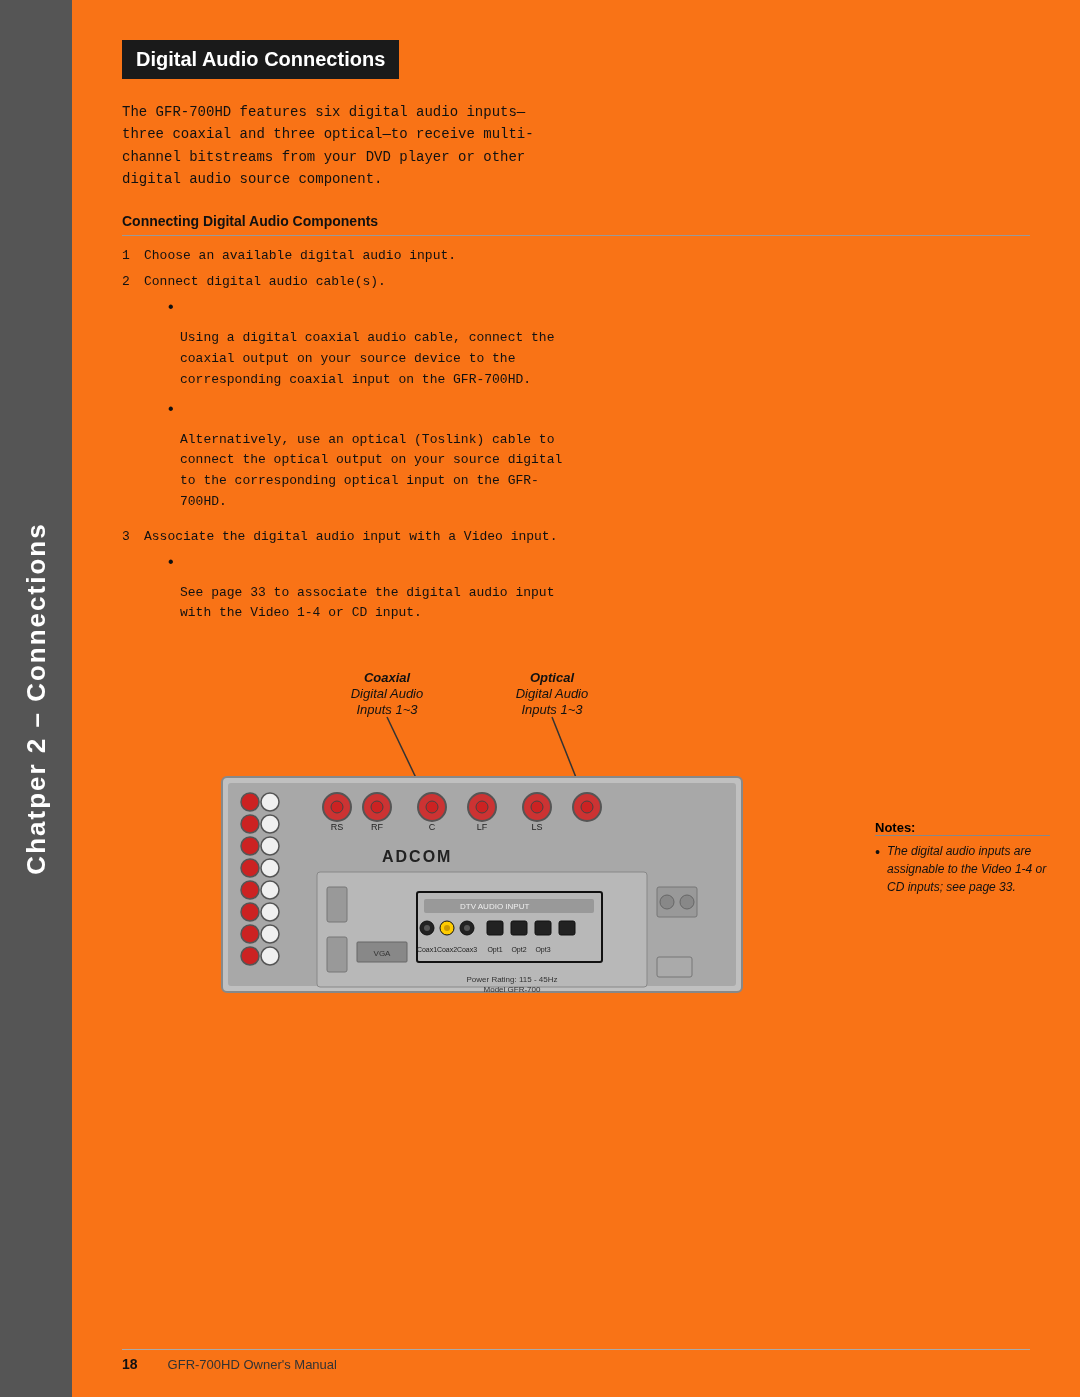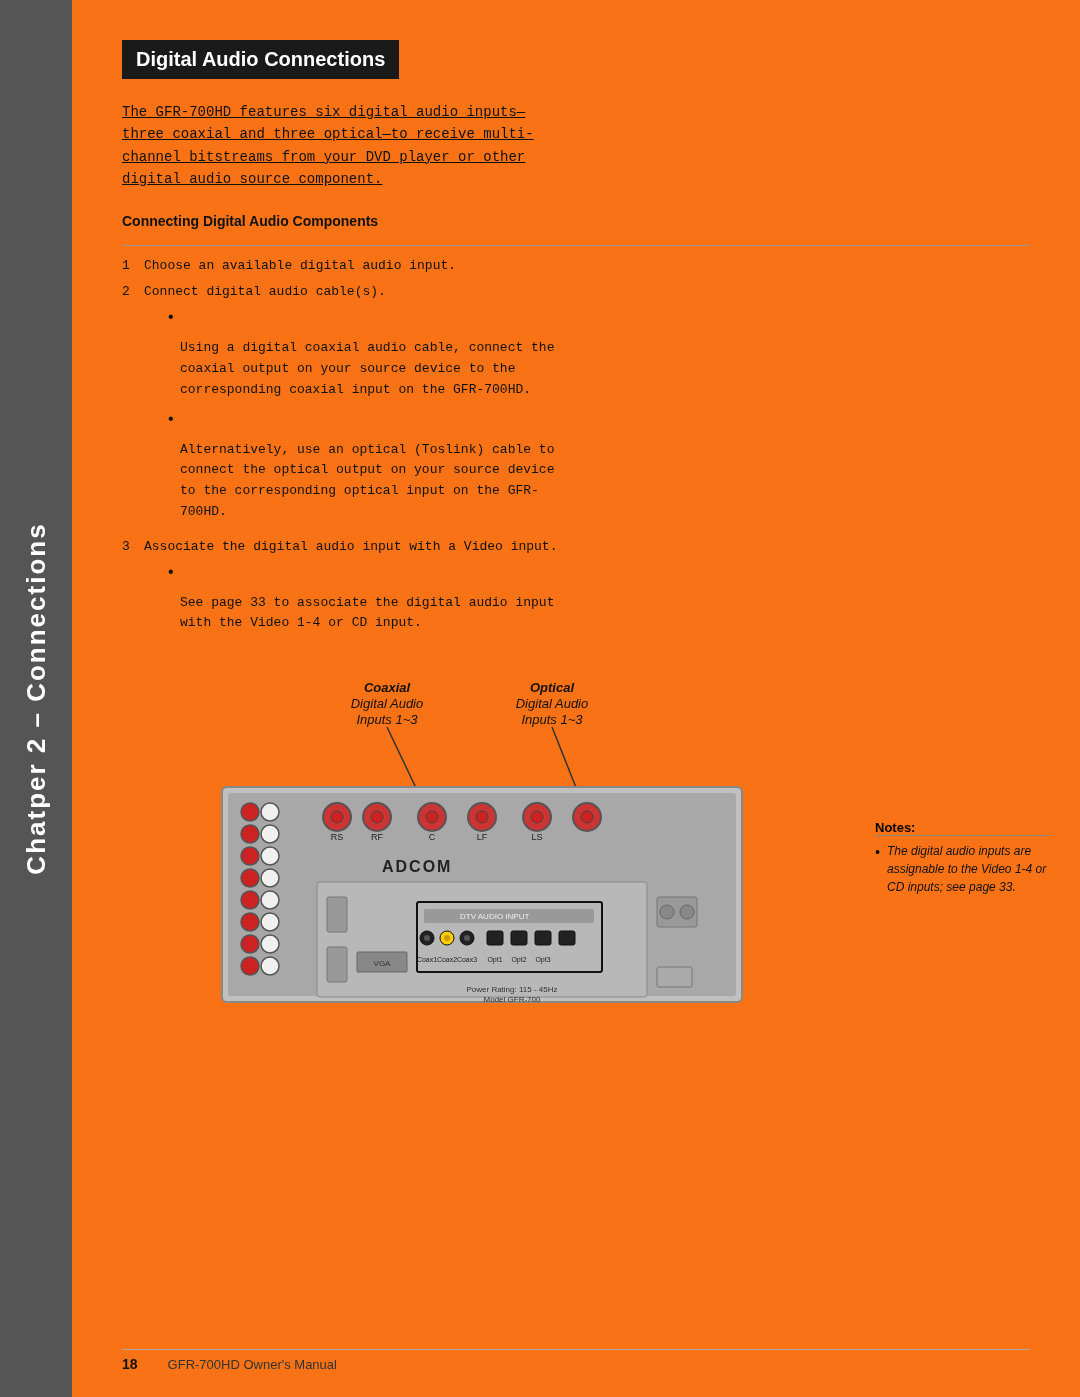--- a/index.html
+++ b/index.html
@@ -54,30 +54,29 @@
     }
 
     
     .intro-text {
       font-size: 14px;
       line-height: 1.6;
       color: #111;
       margin-bottom: 22px;
       font-family: 'Courier New', monospace;
       max-width: 430px;
-      text-decoration: underline;
     }
 
     
     .section-header {
       font-size: 14px;
       font-weight: bold;
       color: #111;
       border-bottom: 1px solid #999;
-      padding-bottom: 16px;
+      padding-bottom: 6px;
       margin-bottom: 10px;
       display: flex;
       align-items: flex-start;
       gap: 0;
     }
 
     .section-header span {
       flex: 1;
     }
 
@@ -221,21 +220,21 @@
       <span class="step-num">2</span>
       <span class="step-text">
         <span>Connect digital audio cable(s).</span>
         <div class="sub-bullets">
           <div class="bullet-item">
             <span class="bullet-dot">•</span>
             <span class="bullet-text">Using a digital coaxial audio cable, connect the  coaxial output on your source device to the corresponding coaxial input on the GFR-700HD.</span>
           </div>
           <div class="bullet-item">
             <span class="bullet-dot">•</span>
-            <span class="bullet-text">Alternatively, use an optical (Toslink) cable to connect the optical output on your source device to the corresponding optical input on the GFR-700HD.</span>
+            <span class="bullet-text">Alternatively, use an optical (Toslink) cable to connect the optical output on your source digital to the corresponding optical input on the GFR-700HD.</span>
           </div>
         </div>
       </span>
     </div>
 
     <div class="step-item">
       <span class="step-num">3</span>
       <span class="step-text">
         <span>Associate the digital audio input with a Video input.</span>
         <div class="sub-bullets">

